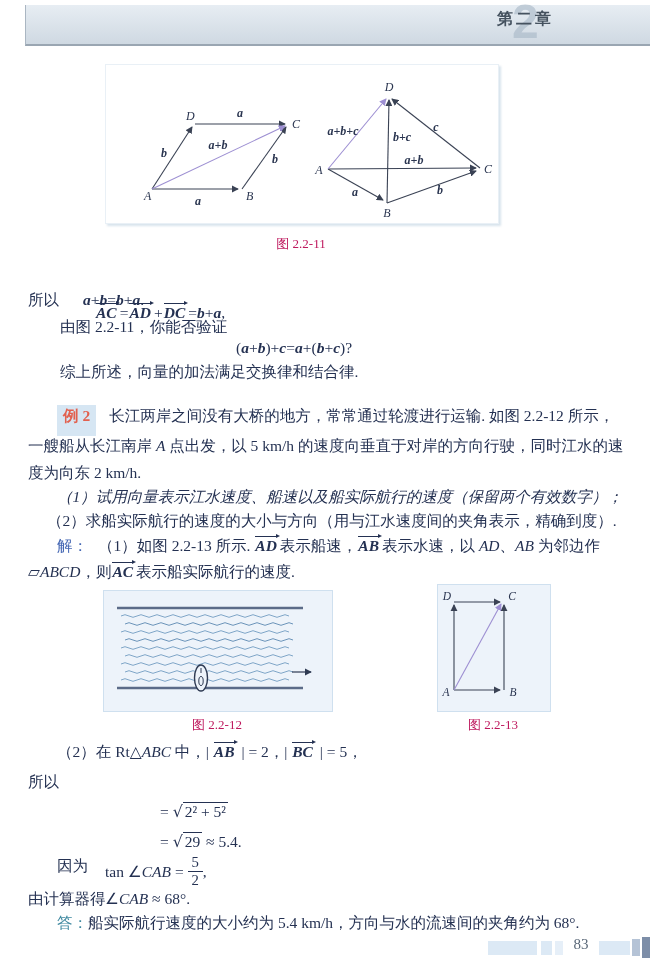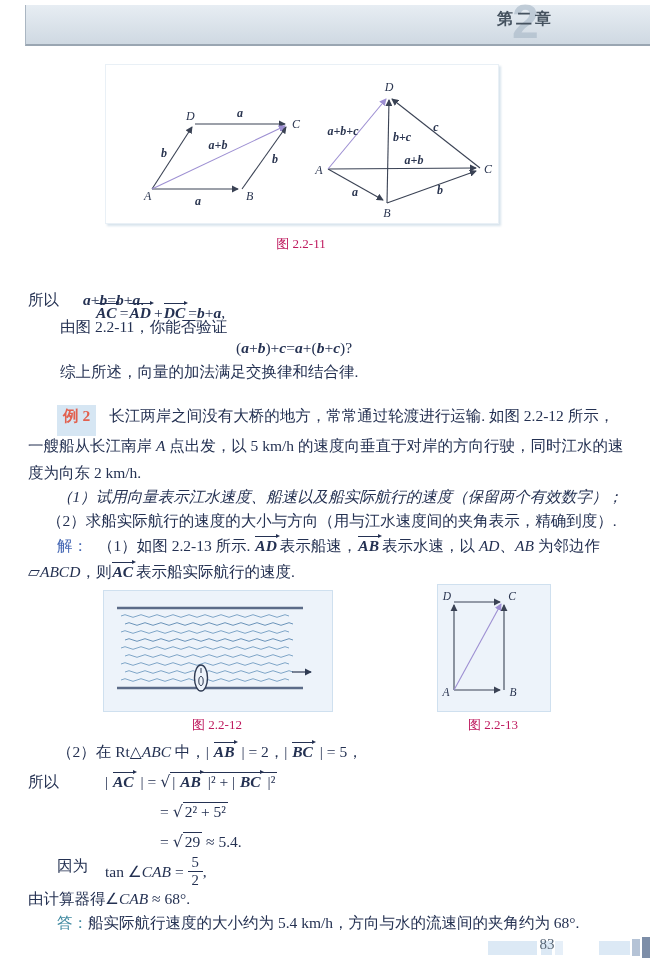--- a/index.html
+++ b/index.html
@@ -34,21 +34,21 @@
   
   .figbox{position:absolute;background:#ffffff;border:1px solid #e9f0f6;box-shadow:2px 2px 2px rgba(170,195,215,.45);}
   .bluebox{position:absolute;background:#edf3fa;border:1px solid #cfe0ef;}
   .caption{position:absolute;text-align:center;font-size:13px;color:#be185d;}
   .ex-badge{display:inline-block;background:#d6e6f3;color:#e2604e;font-weight:bold;
     padding:0 6px 9px 6px;margin-right:13px;}
   .jie{color:#4668b4;margin-right:10px;}
   .da{color:#3f89a0;}
   
   .fbar{position:absolute;}
-  .pagenum{position:absolute;left:531px;top:936px;width:32px;text-align:center;
+  .pagenum{position:absolute;left:565px;top:936px;width:32px;text-align:center;
     font-size:15px;color:#5a6878;}
 </style>
 </head>
 <body>
 
 <div class="abs header-band"></div>
 <div class="abs header-title">第二章　平面向量</div>
 <div class="abs chapter-num-bg">2</div>
 <div class="abs chapter-right">第二章</div>
 
@@ -203,23 +203,20 @@
 </svg>
 </div>
 <div class="caption" style="left:437px;top:716px;width:112px;">图 2.2-13</div>
 
 <div class="line" style="left:57px;top:741px;">
   <span>（2）在 Rt</span><span class="sym">△</span><span class="it">ABC</span><span> 中，| </span><span class="vec">AB</span><span> | = 2，| </span><span class="vec">BC</span><span> | = 5，</span>
 </div>
 
 <div class="line" style="left:28px;top:771px;width:600px;">
   <span>所以</span>
-  <span style="position:absolute;left:77px;top:0;">
-    <span>| </span><span class="vec">AC</span><span> | = </span><span class="rad">√</span><span class="bar"><span>| </span><span class="vec">AB</span><span> |² + | </span><span class="vec">BC</span><span> |²</span></span>
-  </span>
 </div>
 
 <div class="line" style="left:160px;top:801px;">
   <span>= </span><span class="rad">√</span><span class="bar">2² + 5²</span>
 </div>
 
 <div class="line" style="left:160px;top:831px;">
   <span>= </span><span class="rad">√</span><span class="bar">29</span><span> ≈ 5.4.</span>
 </div>
 

